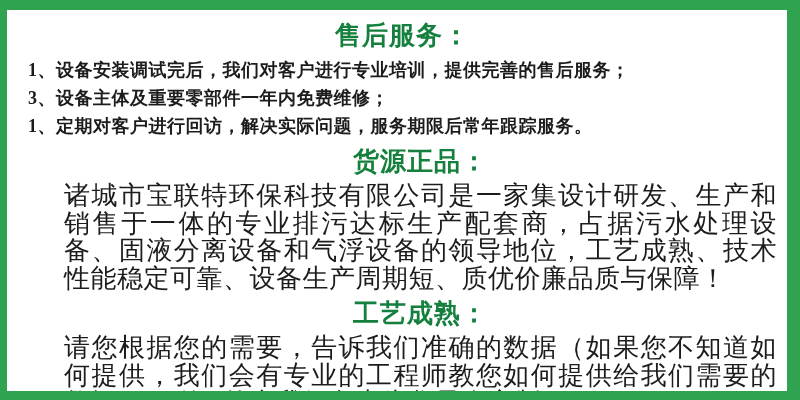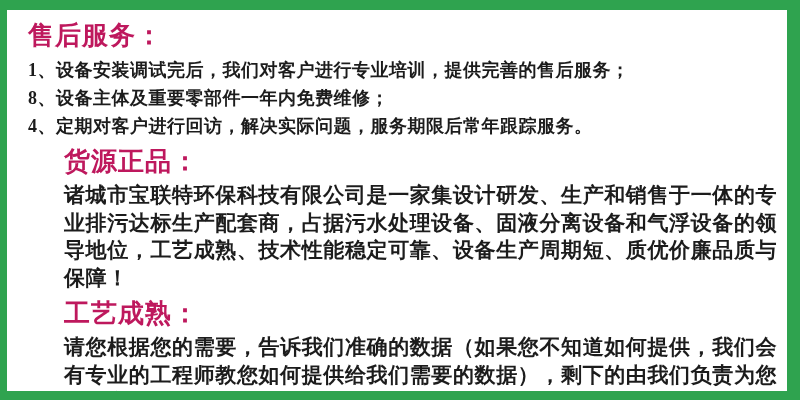--- a/index.html
+++ b/index.html
@@ -24,58 +24,59 @@
     box-sizing: border-box;
     padding: 11px 10px 0 21px;
     color: #1c1c1c;
   }
   .section { margin: 0; }
   .section-title {
     margin: 0 0 5px 0;
     font-size: 26px;
     line-height: 30px;
     font-weight: 700;
-    color: #be185d;
+    color: #15803d;
     letter-spacing: 1px;
+    text-align: center;
   }
   .section + .section { margin-top: 7px; margin-left: 36px; }
   .item-list {
     margin: 0;
     padding: 0;
     list-style: none;
   }
   .item-list li {
     font-size: 18px;
     line-height: 28px;
     font-weight: 700;
     letter-spacing: 0.5px;
     white-space: nowrap;
   }
   .paragraph {
     margin: 0;
-    font-size: 21px;
+    font-size: 26px;
     line-height: 27.5px;
-    font-weight: 700;
+    font-weight: 400;
     letter-spacing: 0.5px;
     text-align: justify;
     text-justify: inter-ideograph;
   }
 </style>
 </head>
 <body>
 
 <div class="frame">
   <div class="content">
 
     <div class="section">
       <h2 class="section-title">售后服务：</h2>
       <ul class="item-list">
         <li>1、设备安装调试完后，我们对客户进行专业培训，提供完善的售后服务；</li>
-        <li>8、设备主体及重要零部件一年内免费维修；</li>
-        <li>4、定期对客户进行回访，解决实际问题，服务期限后常年跟踪服务。</li>
+        <li>3、设备主体及重要零部件一年内免费维修；</li>
+        <li>1、定期对客户进行回访，解决实际问题，服务期限后常年跟踪服务。</li>
       </ul>
     </div>
 
     <div class="section">
       <h2 class="section-title">货源正品：</h2>
       <p class="paragraph">诸城市宝联特环保科技有限公司是一家集设计研发、生产和销售于一体的专业排污达标生产配套商，占据污水处理设备、固液分离设备和气浮设备的领导地位，工艺成熟、技术性能稳定可靠、设备生产周期短、质优价廉品质与保障！</p>
     </div>
 
     <div class="section">
       <h2 class="section-title">工艺成熟：</h2>

